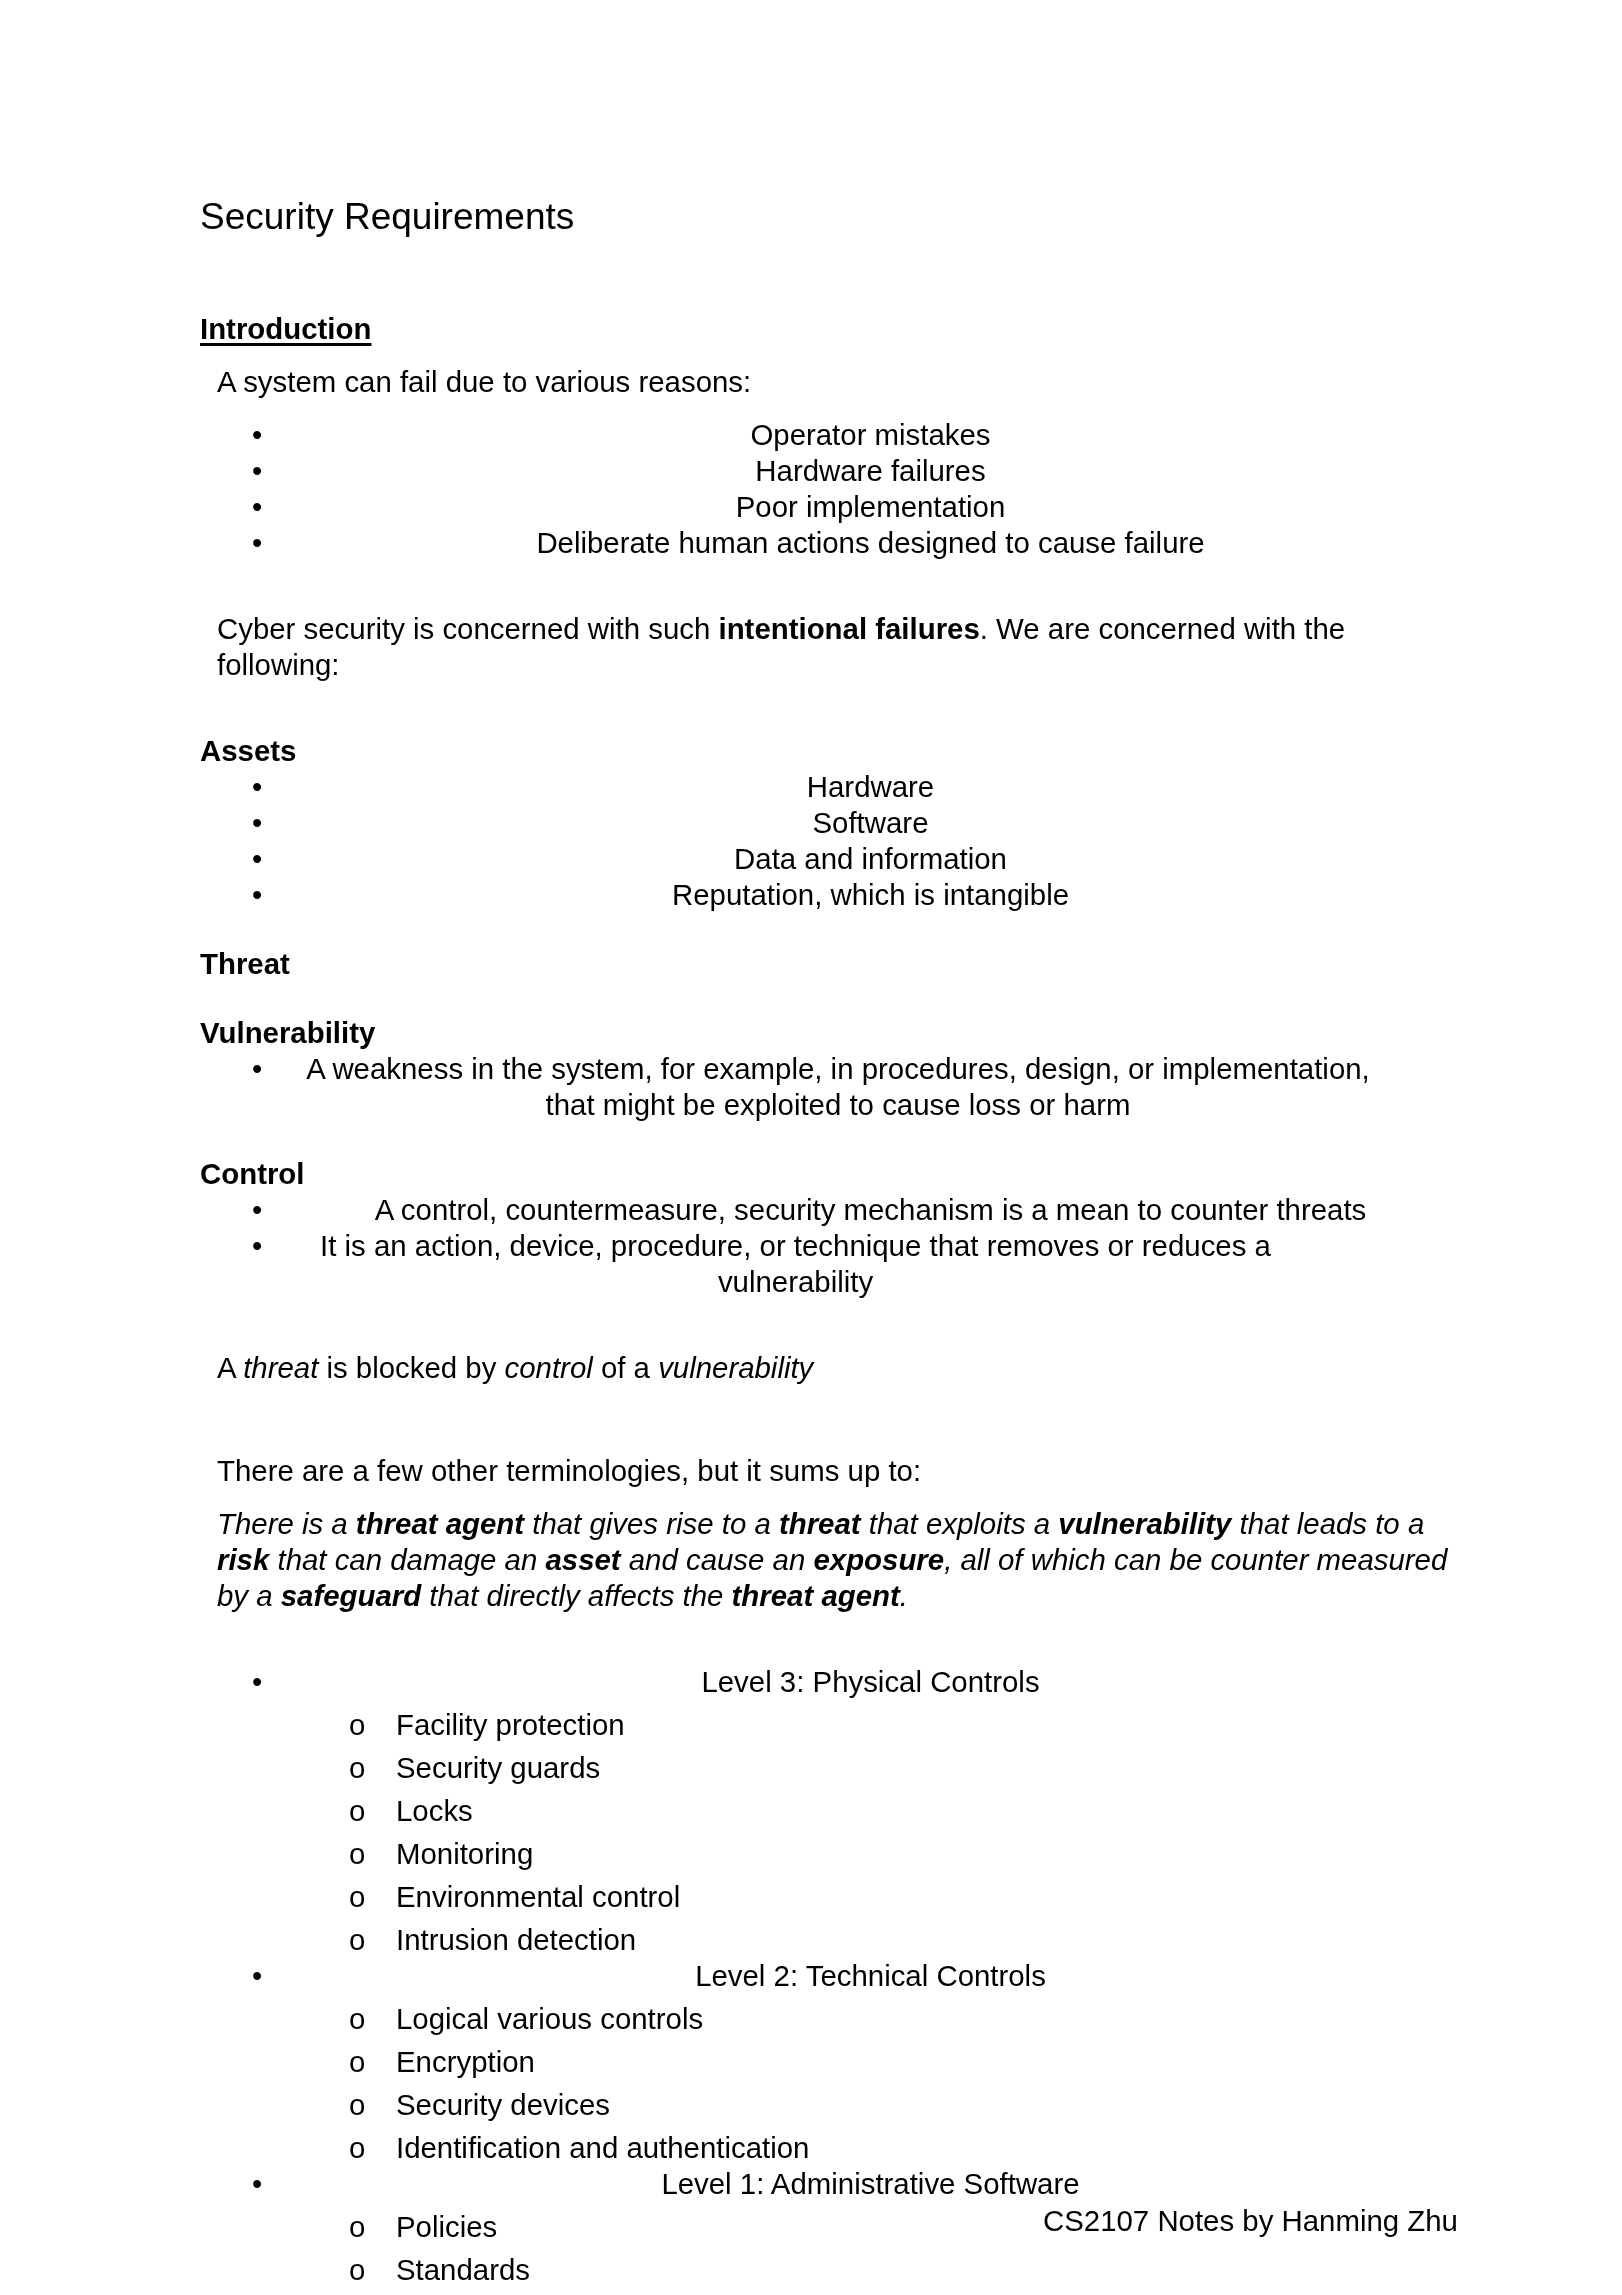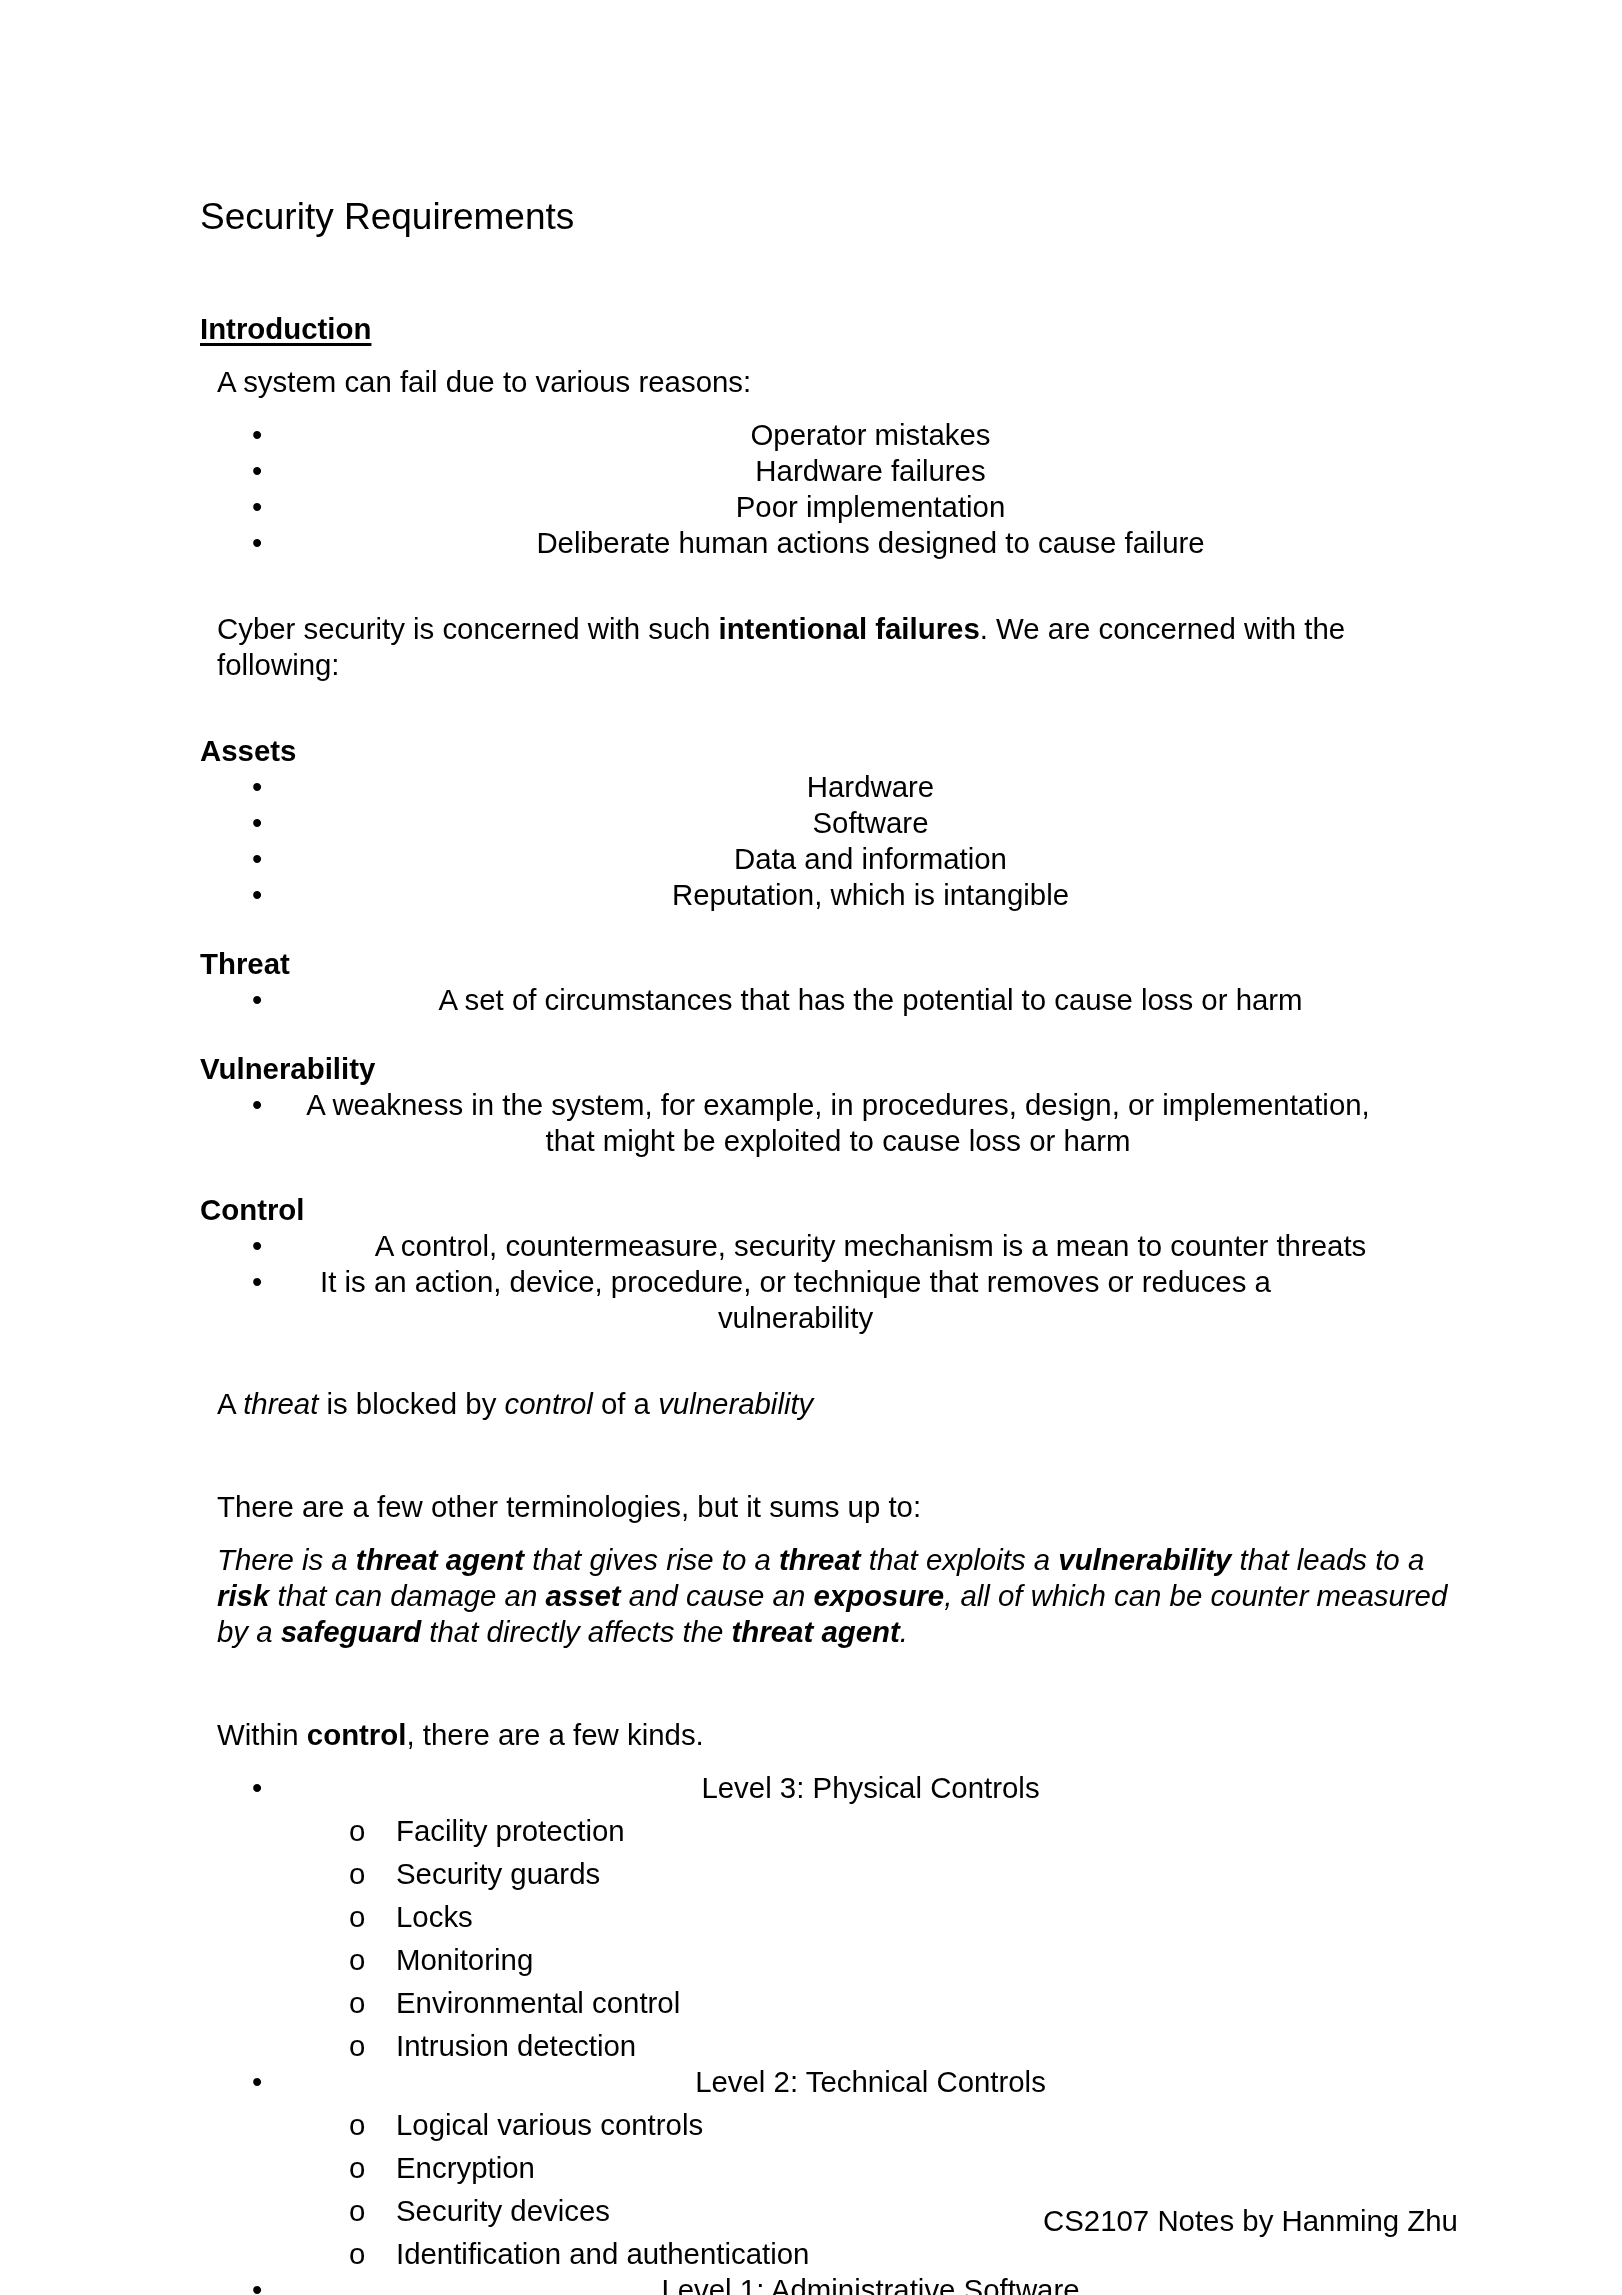--- a/index.html
+++ b/index.html
@@ -41,23 +41,20 @@
     <div class="h">Assets</div>
     <ul>
       <li class="l1">Hardware</li>
       <li class="l1">Software</li>
       <li class="l1">Data and information</li>
       <li class="l1">Reputation, which is intangible</li>
     </ul>
     <div class="gap"></div>
 
     <div class="h">Threat</div>
-    <ul>
-      <li class="l1">A set of circumstances that has the potential to cause loss or harm</li>
-    </ul>
     <div class="gap"></div>
 
     <div class="h">Vulnerability</div>
     <ul>
       <li class="l1" style="width:1080px">A weakness in the system, for example, in procedures, design, or implementation, that might be exploited to cause loss or harm</li>
     </ul>
     <div class="gap"></div>
 
     <div class="h">Control</div>
     <ul>
@@ -66,21 +63,20 @@
     </ul>
     <div class="gap"></div>
 
     <p class="p"><span>A </span><i>threat</i><span> is blocked by </span><i>control</i><span> of a </span><i>vulnerability</i></p>
     <div class="gap"></div>
 
     <p class="p">There are a few other terminologies, but it sums up to:</p>
     <p class="p" id="term-para" style="font-style:italic; width:1237px"><span>There is a </span><b>threat agent</b><span> that gives rise to a </span><b>threat</b><span> that exploits a </span><b>vulnerability</b><span> that leads to a </span><b>risk</b><span> that can damage an </span><b>asset</b><span> and cause an </span><b>exposure</b><span>, all of which can be counter measured by a </span><b>safeguard</b><span> that directly affects the </span><b>threat agent</b><span>.</span></p>
     <div class="gap"></div>
 
-    <p class="p"><span>Within </span><b>control</b><span>, there are a few kinds.</span></p>
     <ul id="levels-list">
         <li class="l1">Level 3: Physical Controls</li>
         <li class="l2">Facility protection</li>
         <li class="l2">Security guards</li>
         <li class="l2">Locks</li>
         <li class="l2">Monitoring</li>
         <li class="l2">Environmental control</li>
         <li class="l2">Intrusion detection</li>
         <li class="l1">Level 2: Technical Controls</li>
         <li class="l2">Logical various controls</li>

